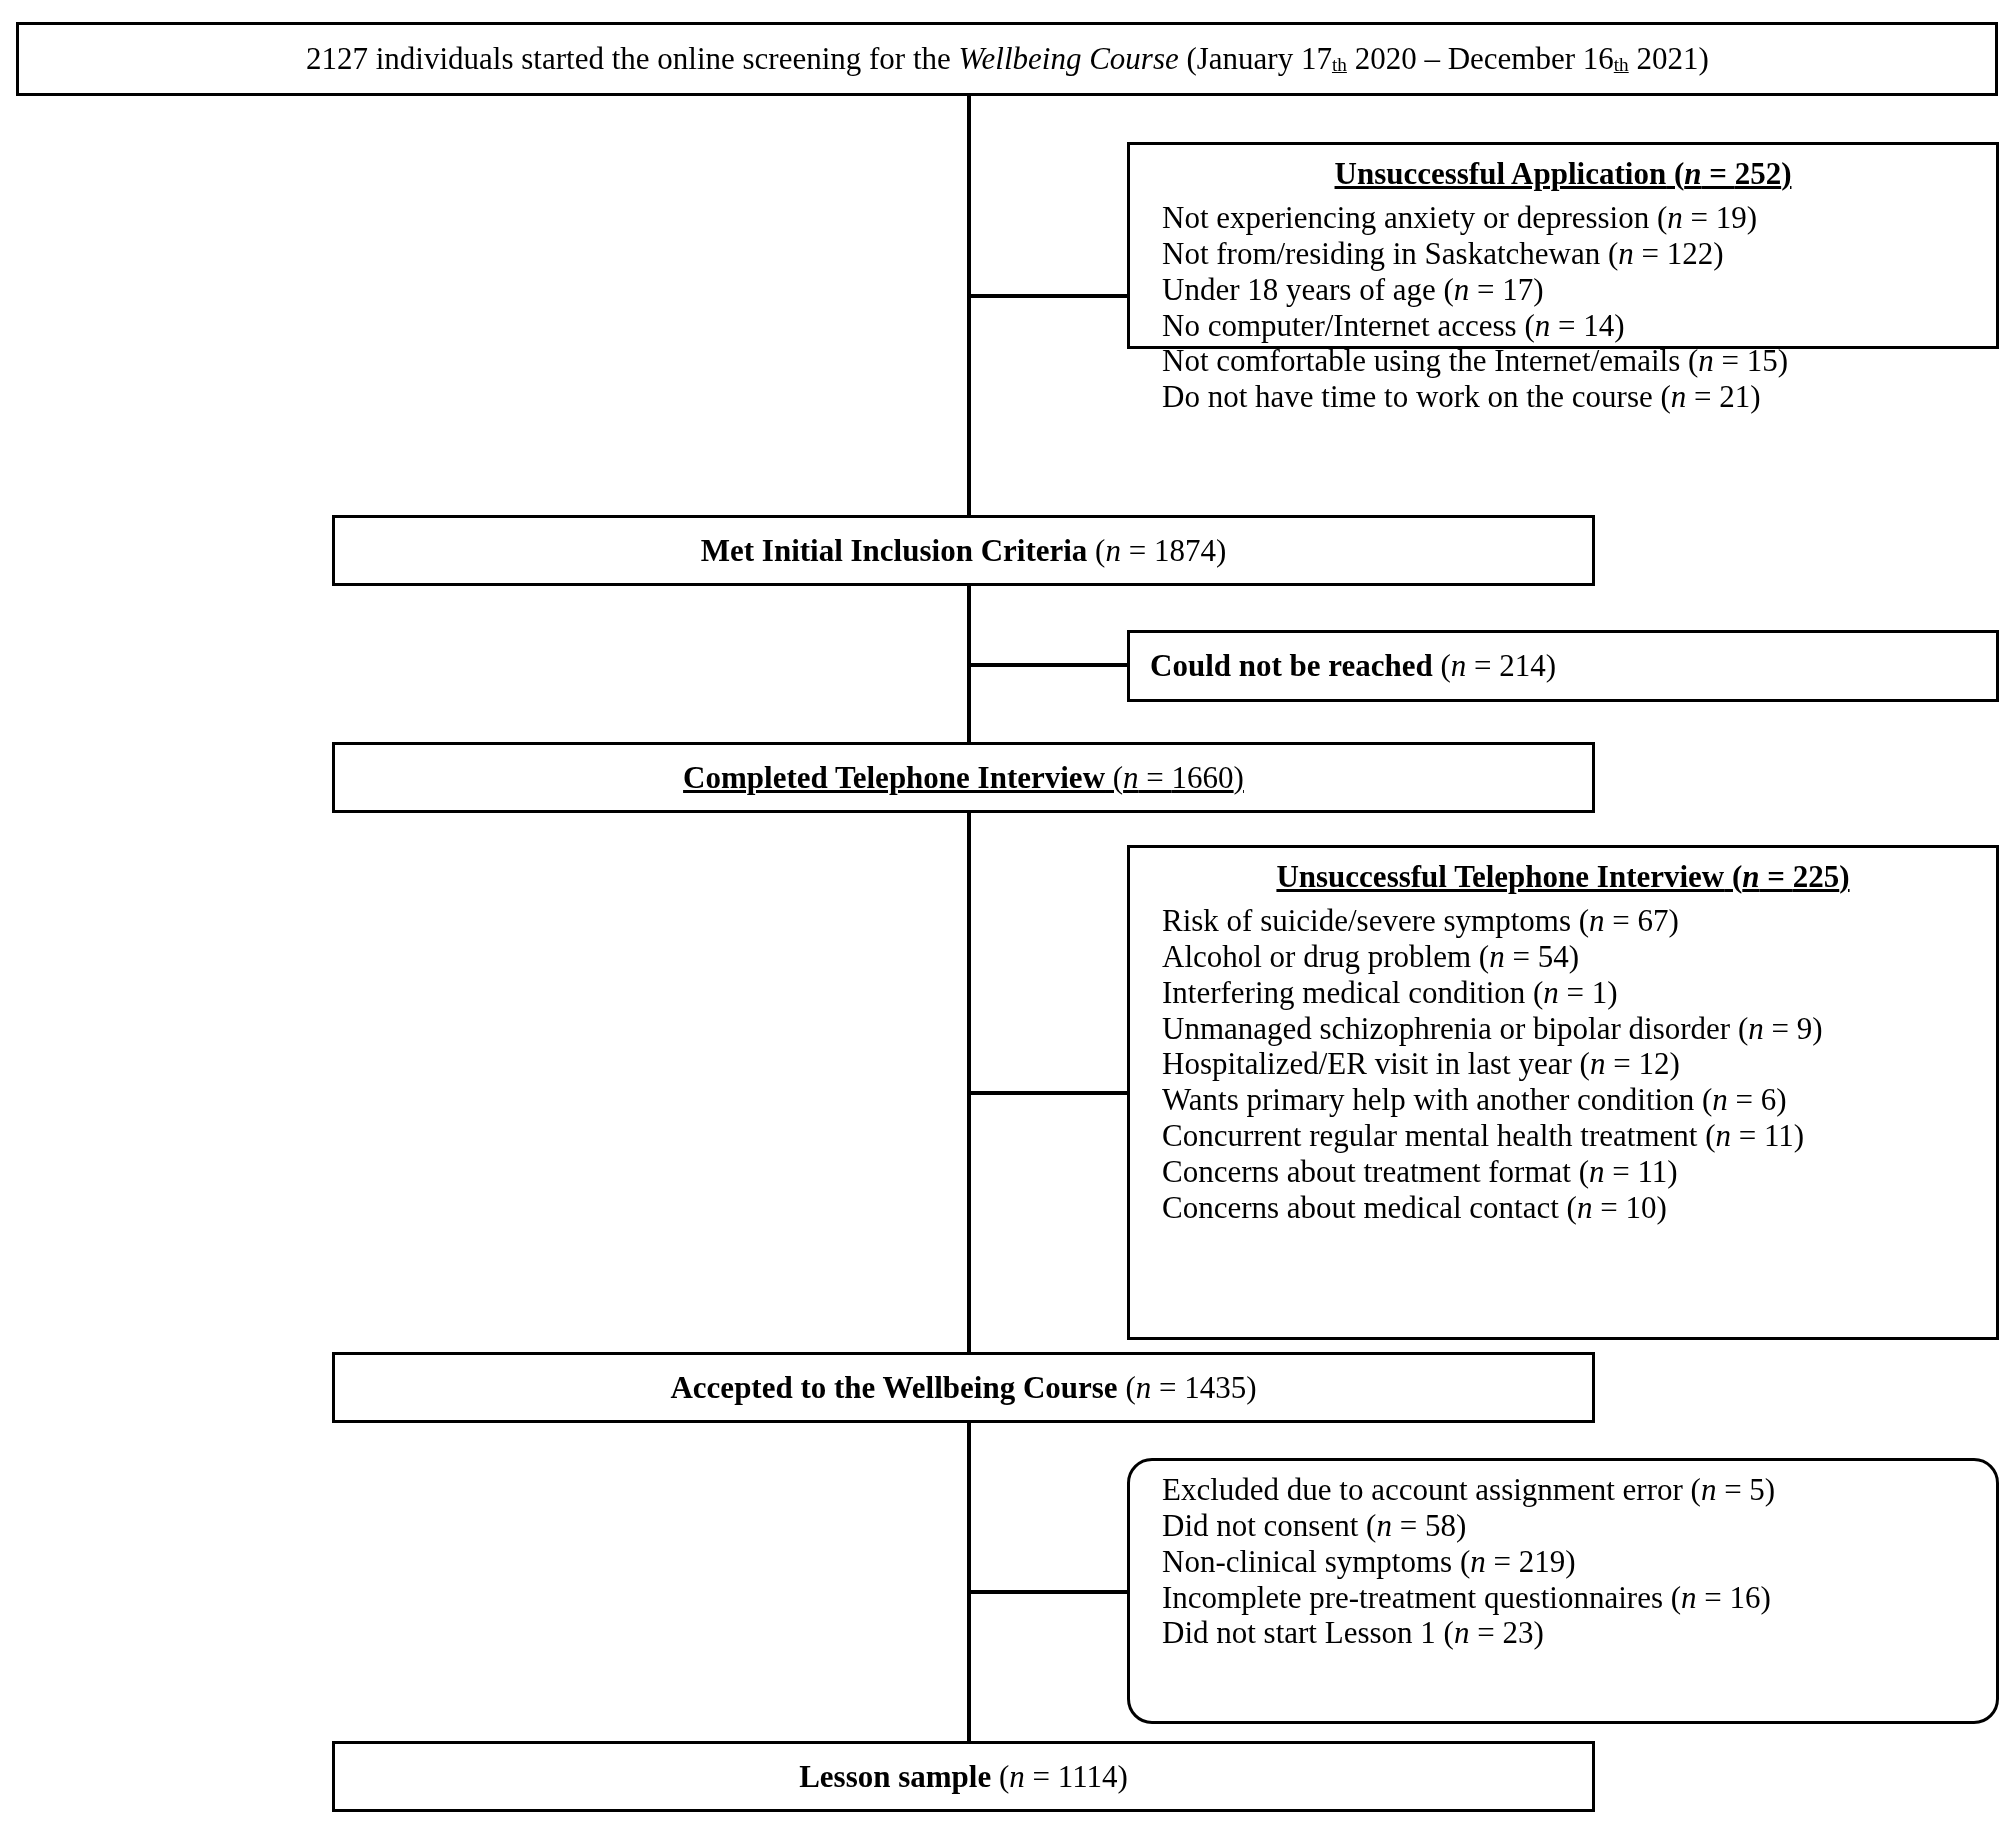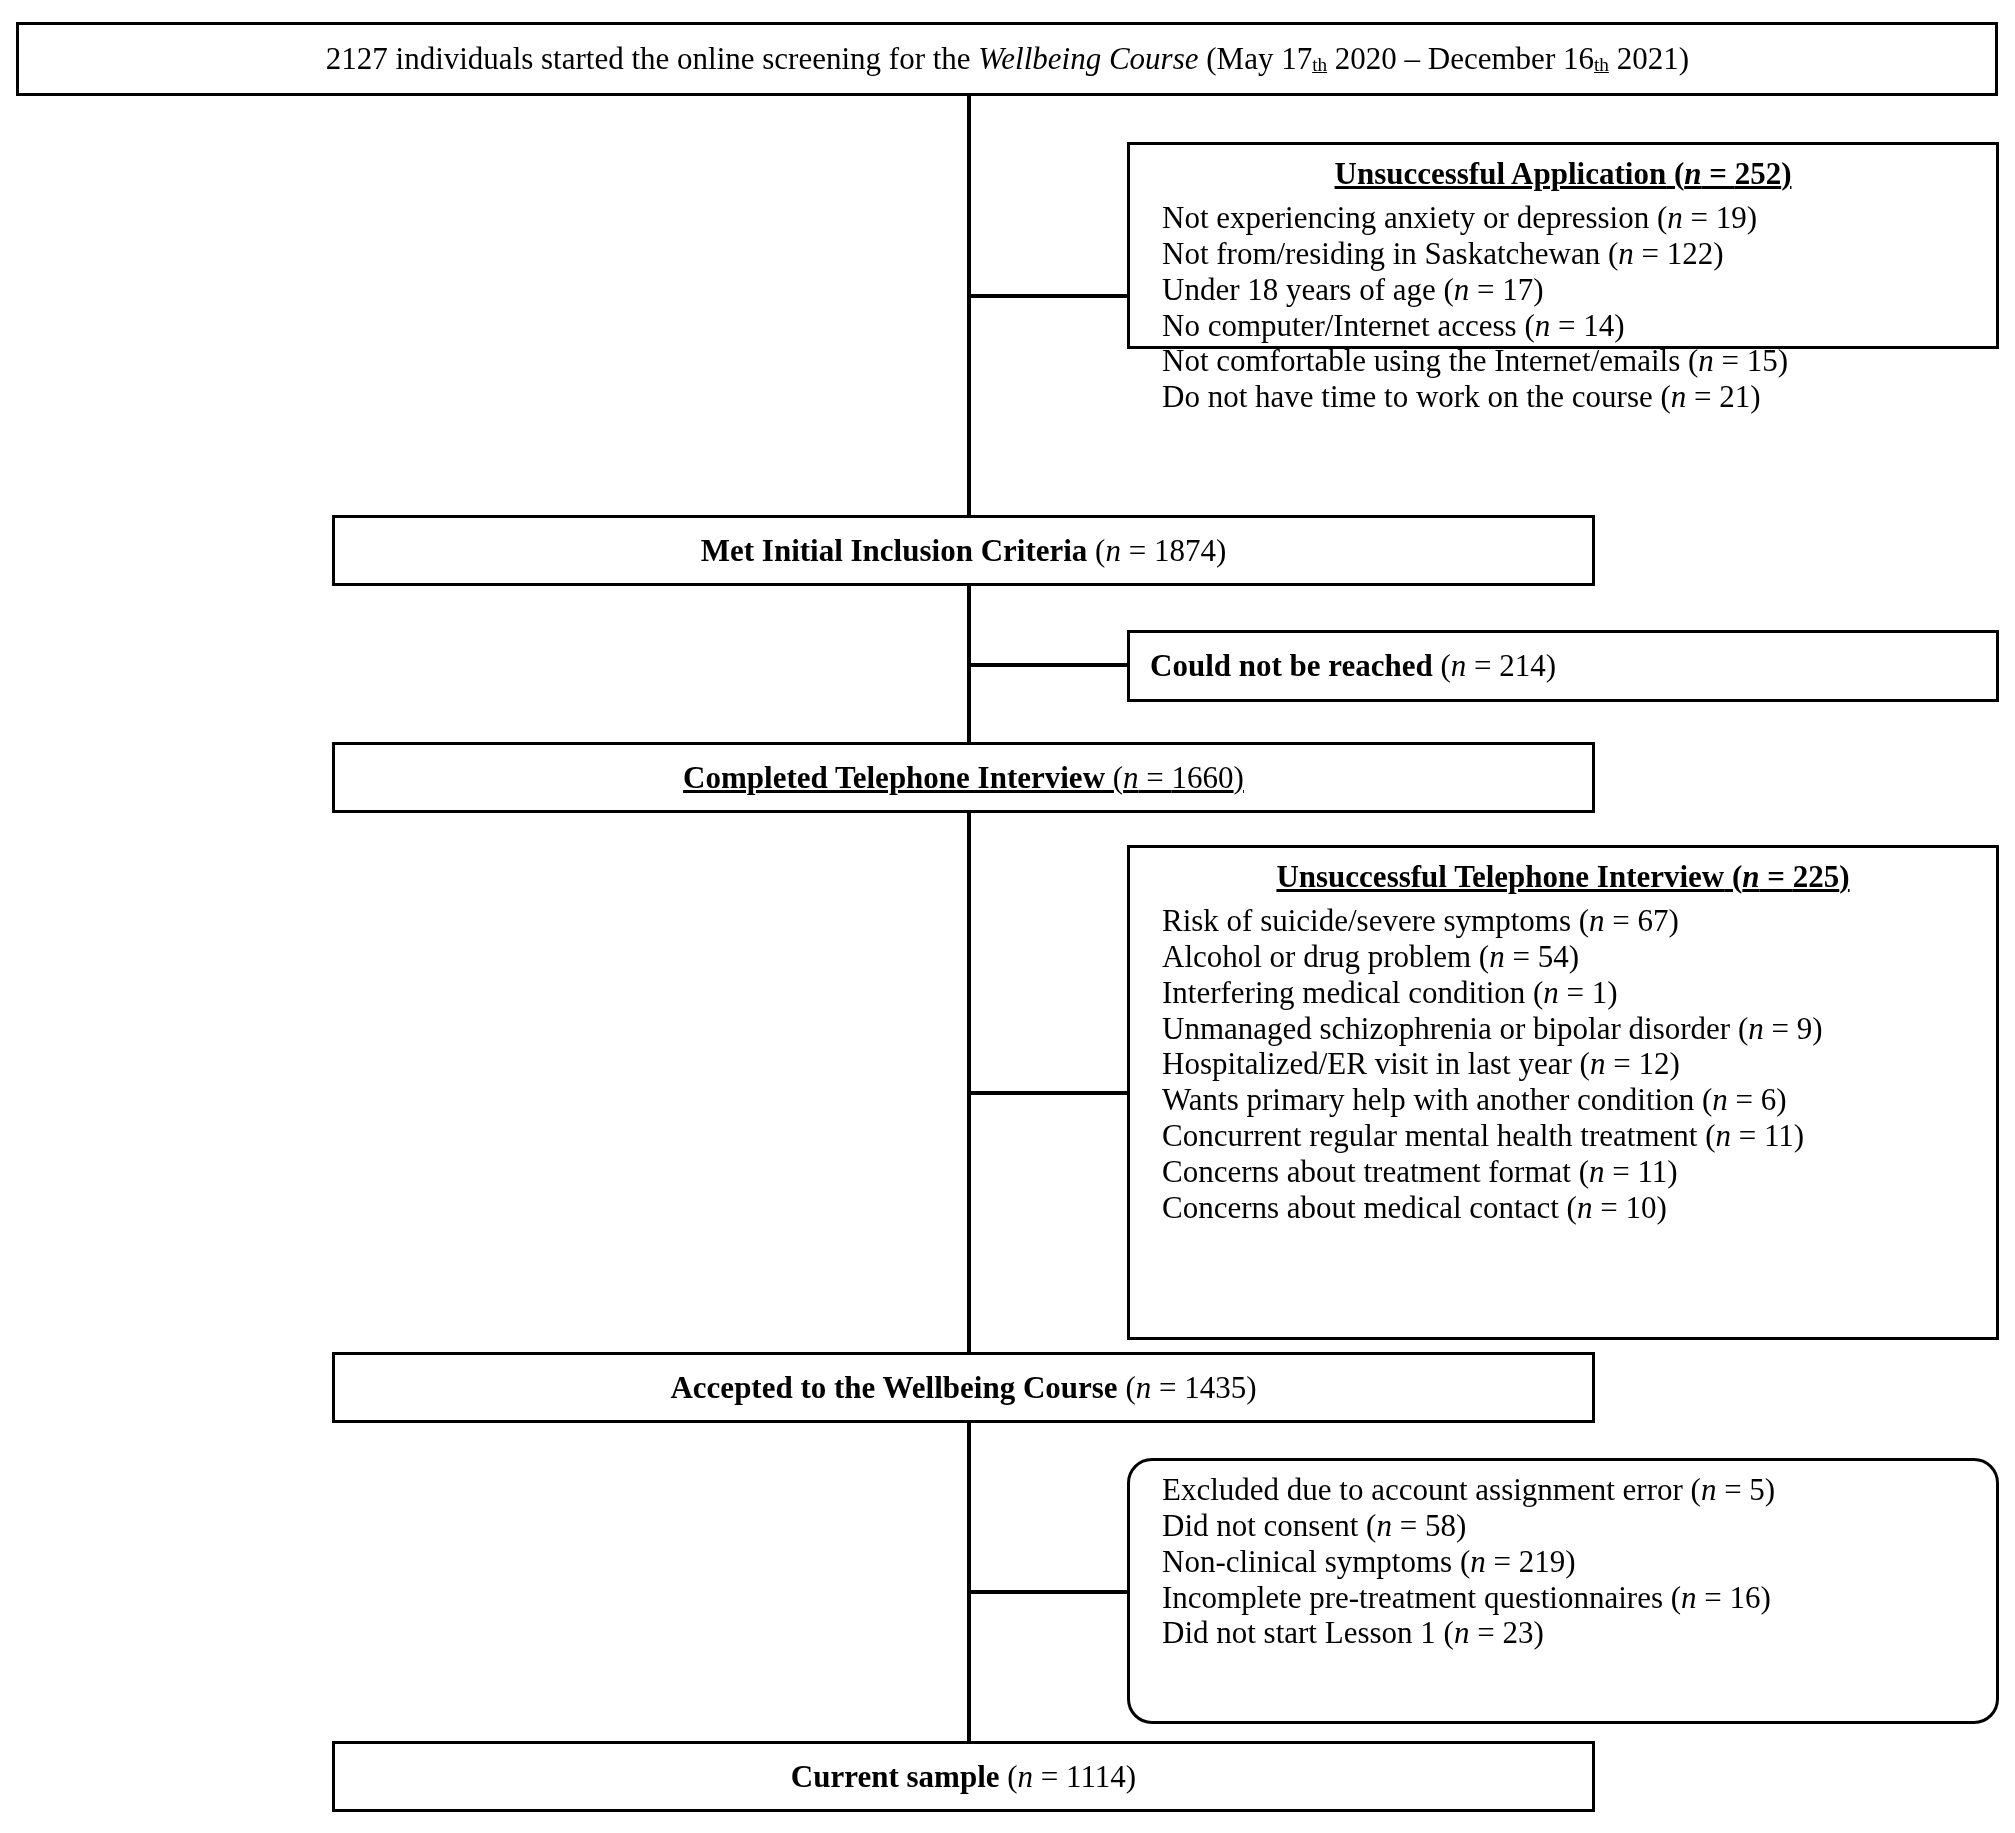--- a/index.html
+++ b/index.html
@@ -100,21 +100,21 @@
   <div class="conn hline" style="left:967px; top:663px; width:163px;"></div>
 
   <div class="conn vline" style="left:967px; top:813px; height:539px;"></div>
   <div class="conn hline" style="left:967px; top:1091px; width:163px;"></div>
 
   <div class="conn vline" style="left:967px; top:1423px; height:318px;"></div>
   <div class="conn hline" style="left:967px; top:1590px; width:163px;"></div>
 
   <div class="box" id="box-top">
     <div class="box-text">
-      <span>2127 individuals started the online screening for the </span><i>Wellbeing Course</i><span> (May 17</span><sub class="th">th</sub><span> 2020 – December 16</span><sub class="th">th</sub><span> 2021)</span>
+      <span>2127 individuals started the online screening for the </span><i>Wellbeing Course</i><span> (January 17</span><sub class="th">th</sub><span> 2020 – December 16</span><sub class="th">th</sub><span> 2021)</span>
     </div>
   </div>
 
   <div class="box side" id="box-unsucc-app">
     <div class="line hdr">
       <b>Unsuccessful Application</b><b>&nbsp;(</b><b><i>n</i></b><b> = </b><b>252</b><b>)</b>
     </div>
     <div class="line">
       <span>Not experiencing anxiety or depression</span> (<i>n</i> = <span>19</span>)
     </div>
@@ -205,18 +205,18 @@
     <div class="line">
       <span>Incomplete pre-treatment questionnaires</span> (<i>n</i> = <span>16</span>)
     </div>
     <div class="line">
       <span>Did not start Lesson 1</span> (<i>n</i> = <span>23</span>)
     </div>
   </div>
 
   <div class="box stage" id="box-cur">
     <div class="box-text">
-      <b>Current sample</b> (<i>n</i> = <span>1114</span>)
+      <b>Lesson sample</b> (<i>n</i> = <span>1114</span>)
     </div>
   </div>
 
 </div>
 
 
 </body></html>

